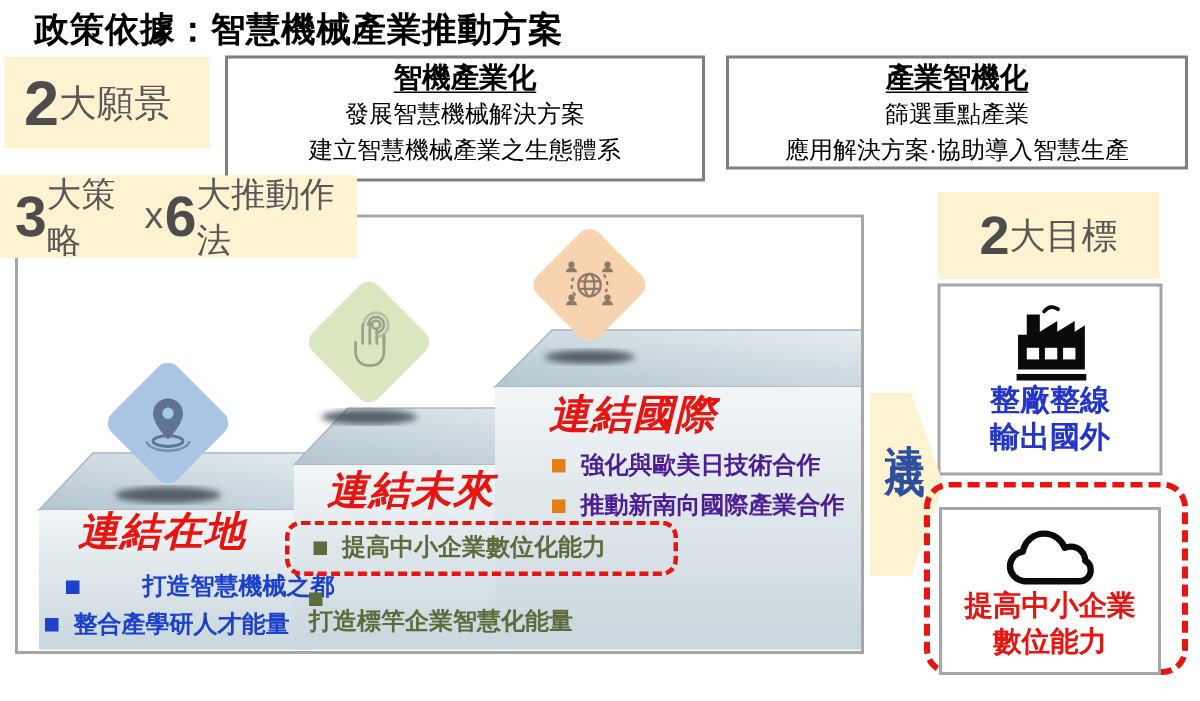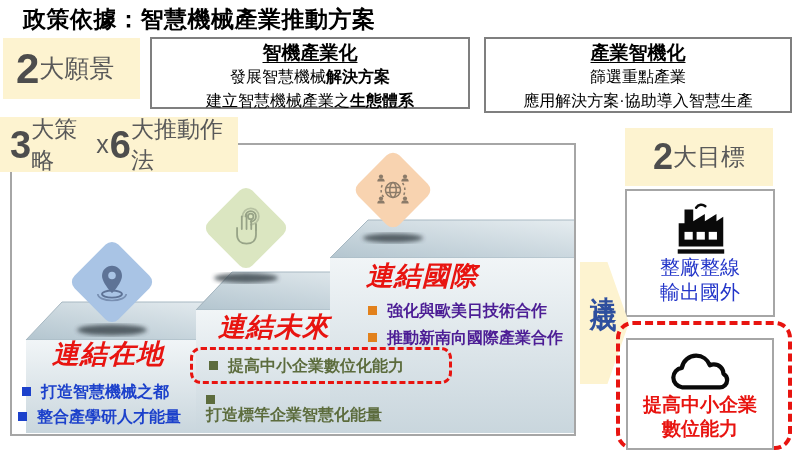--- a/index.html
+++ b/index.html
@@ -21,22 +21,22 @@
   .strategy-badge .badge-label { font-size:23px; }
   .strategy-badge .times { font-size:25px; color:#595959; padding:0 1px; }
   .goals-badge { left:625px; top:128px; width:148px; height:58px; justify-content:center; }
   .goals-badge .big-num { font-size:36px; }
   .goals-badge .badge-label { font-size:24px; }
 
   
   .vision-box { border:2px solid #7f7f7f; background:#fff; text-align:center; padding-top:2px; }
   .vision-box .vb-title { font-size:19px; font-weight:bold; color:#000; text-decoration:underline; text-underline-offset:3px; line-height:24px; }
   .vision-box .vb-line { font-size:16px; color:#000; line-height:24px; }
-  .vision-box .vb-line b { font-weight:bold;margin-top:40px; }
-  .vision-box-1 { left:150px; top:37px; width:320px; height:72px; }
+  .vision-box .vb-line b { font-weight:normal;margin-top:40px; }
+  .vision-box-1 { left:150px; top:37px; width:320px; height:84px; }
   .vision-box-2 { left:484px; top:37px; width:308px; height:76px; }
 
   
   .main-container { left:10px; top:143px; width:566px; height:293px; border:2px solid #a6a6a6; background:#fff; }
   .stairs-svg { left:12px; top:145px; z-index:1; }
 
   
   .diamond { position:absolute; border-radius:9px; transform:rotate(45deg); z-index:2; display:flex; align-items:center; justify-content:center; }
   .diamond > svg { transform:rotate(-45deg); }
   .diamond-blue { left:81px; top:251px; width:62px; height:62px; background:#a9c4e5; }
@@ -46,35 +46,35 @@
   
   .step-header { font-size:27px; font-weight:bold; color:#e81410; z-index:3; letter-spacing:1px;font-style:italic; }
   .step1-header { left:52px; top:336px; }
   .step2-header { left:218px; top:309px; }
   .step3-header { left:366px; top:258px; }
   .bullet-line { display:flex; align-items:flex-start; z-index:3; font-size:16px; font-weight:bold; line-height:21px; white-space:nowrap; }
   .bullet-sq { width:9px; height:9px; margin:6px 10px 0 0; flex:none; }
   .c-blue  { color:#1c41cb; } .bg-blue  { background:#1c41cb; }
   .c-olive { color:#5c6c3d; } .bg-olive { background:#5c6c3d; }
   .c-orange{ color:#4c1d95;text-align:right; } .bg-orange{ background:#e2811c; }
-  .s1b1 { left:22px; top:381px; } .s1b2 { left:18px; top:406px; }
+  .s1b1 { left:44px; top:381px;gap:32px; } .s1b2 { left:30px; top:406px; }
   .s2b2 { left:206px; top:389px;flex-direction:column; }
   .s3b1 { left:368px; top:300px; } .s3b2 { left:368px; top:327px; }
   .dashed-bullet-box { left:190px; top:347px; width:262px; height:37px; border:3px dashed #e81410; border-radius:11px; z-index:3; padding:5px 0 0 16px; }
 
   
   .achieve-arrow { left:580px; top:262px; width:49px; height:122px; background:#fdf3d0;
     clip-path:polygon(0 0,56% 0,100% 50%,56% 100%,0 100%); z-index:4;
     display:flex; justify-content:flex-start; padding-left:5px; }
   .achieve-text { writing-mode:vertical-rl; font-size:27px; font-weight:bold; color:#2e4f9e; letter-spacing:8px; margin-top:13px; }
 
   
   .goal-box { border:2px solid #a6a6a6; background:#fff; display:flex; flex-direction:column; align-items:center; justify-content:center; text-align:center; }
   .goal-box-1 { left:625px; top:189px; width:150px; height:128px; }
-  .goal-label { font-size:20px; font-weight:normal; color:#2436c9; line-height:25px; }
+  .goal-label { font-size:20px; font-weight:bold; color:#2436c9; line-height:25px; }
   .goal-highlight-wrap { left:616px; top:321px; width:176px; height:129px; border:4px dashed #e81410; border-radius:17px; z-index:4; }
   .goal-box-2 { position:absolute; left:6px; top:13px; width:148px; height:112px; }
   .goal-label-red { font-size:19px; font-weight:bold; color:#e81410; line-height:24px; }
 </style>
 </head>
 <body>
 
 <div id="canvas">
 
   <div class="abs main-title">政策依據：智慧機械產業推動方案</div>

